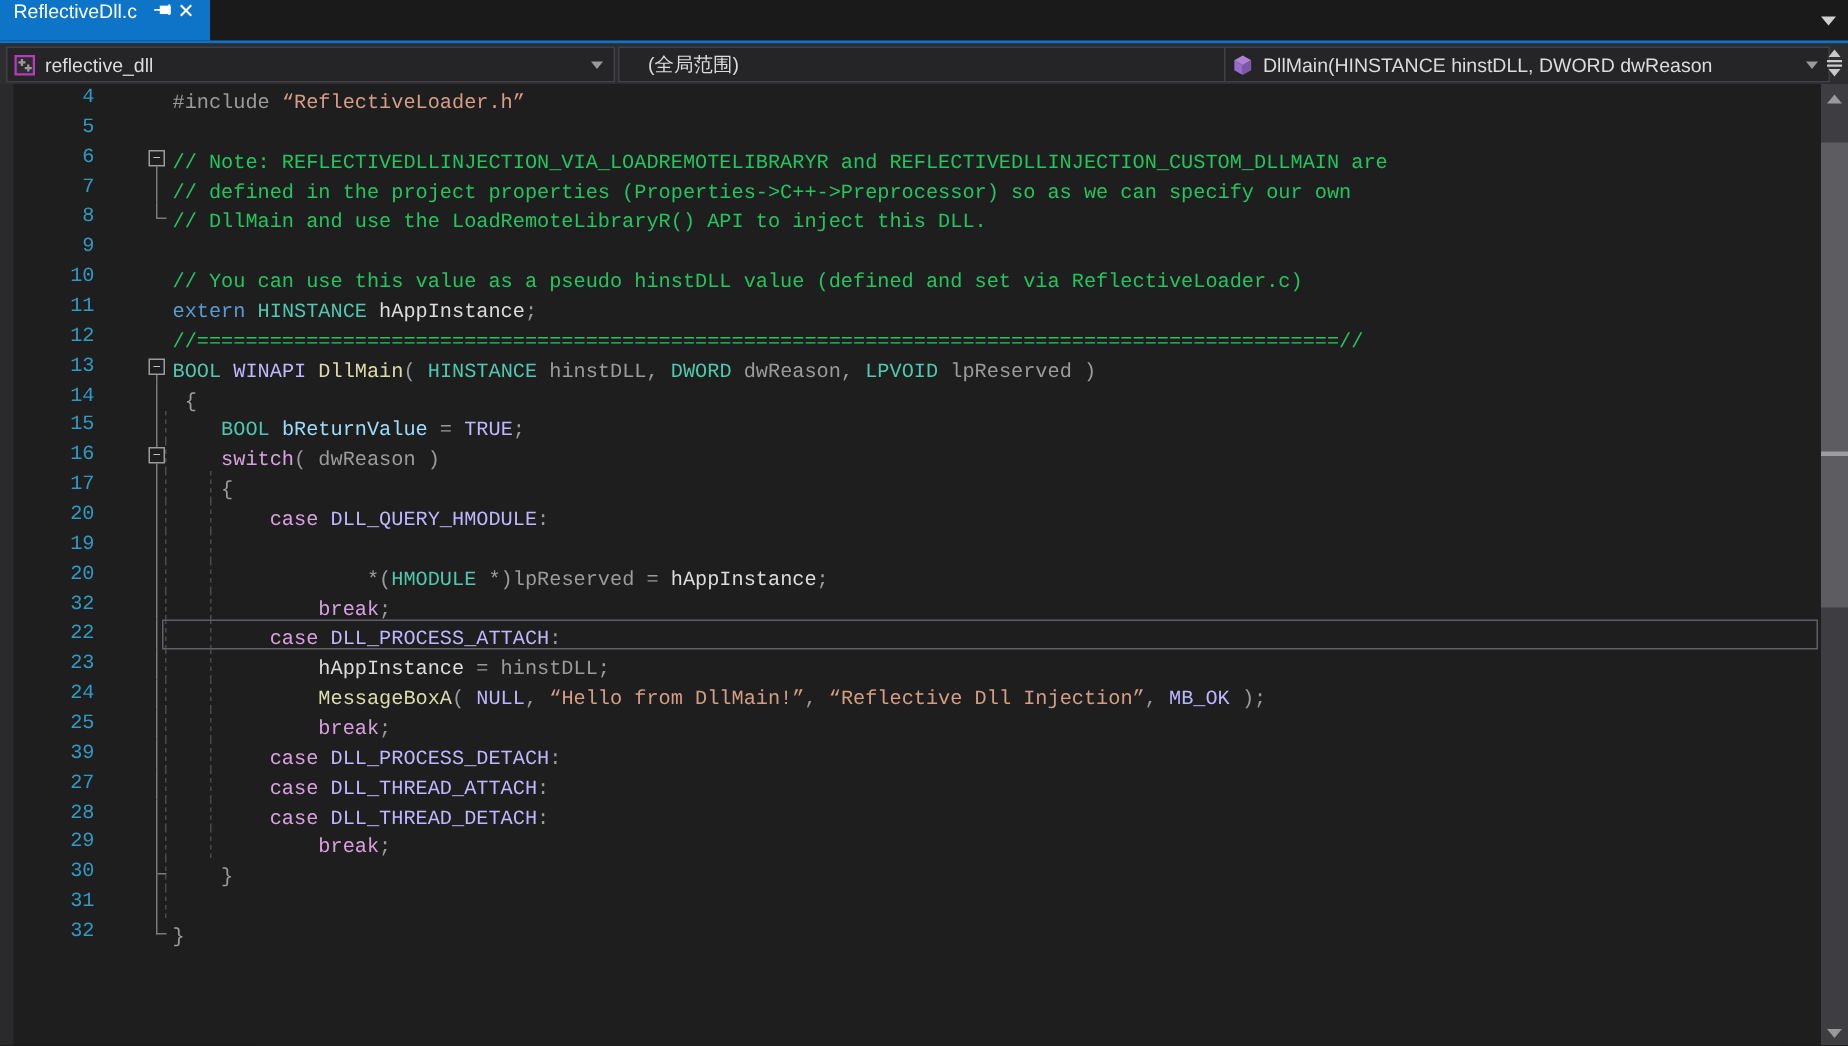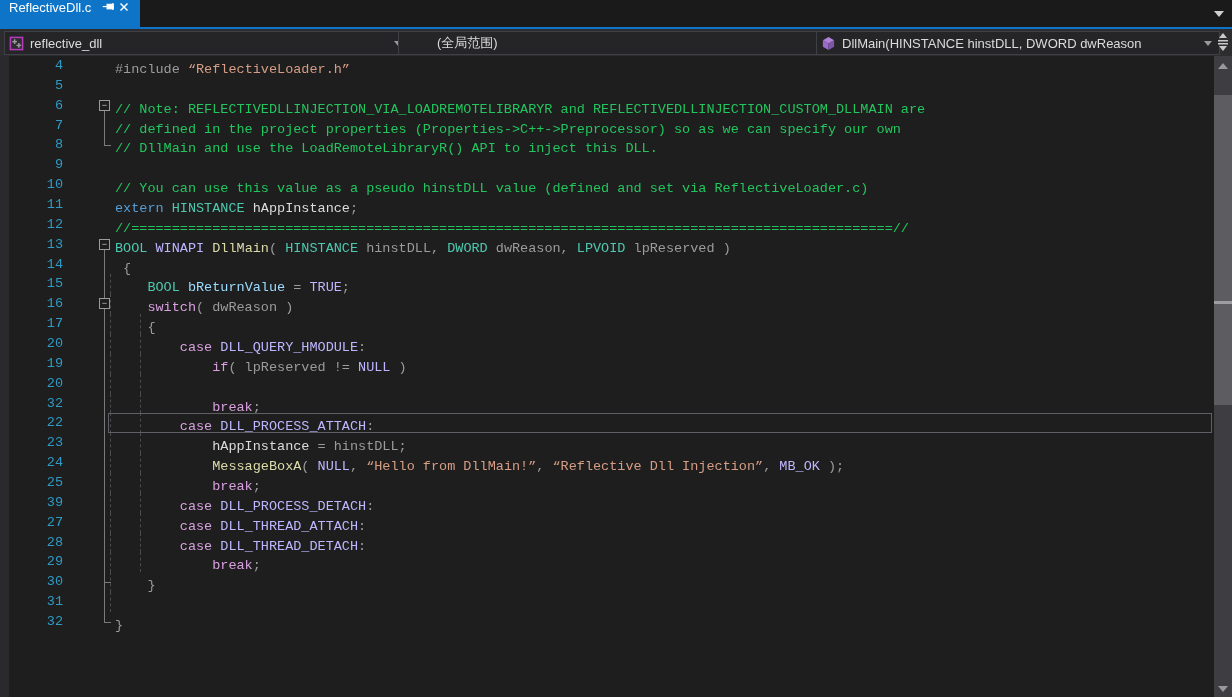--- a/index.html
+++ b/index.html
@@ -15,21 +15,21 @@
         border-left:5px solid transparent;border-right:5px solid transparent;border-top:6px solid #d0d0d0;}
   #blueline{position:absolute;left:0;top:27px;width:1232px;height:2px;background:#0e74c8;}
   
   #navbar{position:absolute;left:0;top:29px;width:1232px;height:27px;background:#2d2d30;}
   .combo{position:absolute;top:2px;height:22px;background:#252528;border:1px solid #3f3f46;
          display:flex;align-items:center;color:#dcdcdc;font-size:13px;cursor:pointer;}
   .combo .lbl{white-space:nowrap;overflow:hidden;}
   .combo .arr{position:absolute;right:7px;top:9px;width:0;height:0;
         border-left:4px solid transparent;border-right:4px solid transparent;border-top:5px solid #999;}
   #combo-project{left:4px;width:400px;padding-left:4px;}
-  #combo-scope{left:398px;width:400px;padding-left:38px;}
+  #combo-scope{left:412px;width:400px;padding-left:19px;}
   #combo-member{left:816px;width:398px;padding-left:4px;}
   .cicon{width:15px;height:15px;margin-right:6px;flex:0 0 auto;}
   #splitter{position:absolute;right:2px;top:31px;width:14px;height:24px;cursor:pointer;}
   
   #editor{position:absolute;left:0;top:56px;width:1232px;height:641px;background:#1e1e1e;}
   #indmargin{position:absolute;left:0;top:0;bottom:0;width:9px;background:#2a2a2c;}
   .row{position:relative;width:1214px;height:19.86px;}
   .ln{position:absolute;left:0;top:0;width:63px;text-align:right;color:#2f9bc5;
       font-family:"Liberation Mono",monospace;font-size:13.5px;line-height:19.86px;}
   .codepre{position:absolute;left:111px;top:0;margin:4px;white-space:pre;
@@ -206,27 +206,27 @@
           <div class="guide" style="left: 140px;"></div>
           <div class="mvline"></div>
           <span class="ln">20</span>
           <pre class="codepre">        <span class="ck">case </span><span class="mc">DLL_QUERY_HMODULE</span><span class="pr">:</span></pre>
         </div>
         <div class="row">
           <div class="guide" style="left: 110px;"></div>
           <div class="guide" style="left: 140px;"></div>
           <div class="mvline"></div>
           <span class="ln">19</span>
-          <pre class="codepre">            <span class="ck">if</span><span class="pr">( lpReserved != </span><span class="mc">NULL</span><span class="pr"> )</span></pre>
         </div>
         <div class="row">
           <div class="guide" style="left: 110px;"></div>
           <div class="guide" style="left: 140px;"></div>
           <div class="mvline"></div>
           <span class="ln">20</span>
+          <pre class="codepre">                <span class="pr">*(</span><span class="ty">HMODULE</span><span class="pr"> *)lpReserved = </span><span class="pl">hAppInstance</span><span class="pr">;</span></pre>
         </div>
         <div class="row">
           <div class="guide" style="left: 110px;"></div>
           <div class="guide" style="left: 140px;"></div>
           <div class="mvline"></div>
           <span class="ln">32</span>
           <pre class="codepre">            <span class="ck">break</span><span class="pr">;</span></pre>
         </div>
         <div class="row">
           <div class="guide" style="left: 110px;"></div>

